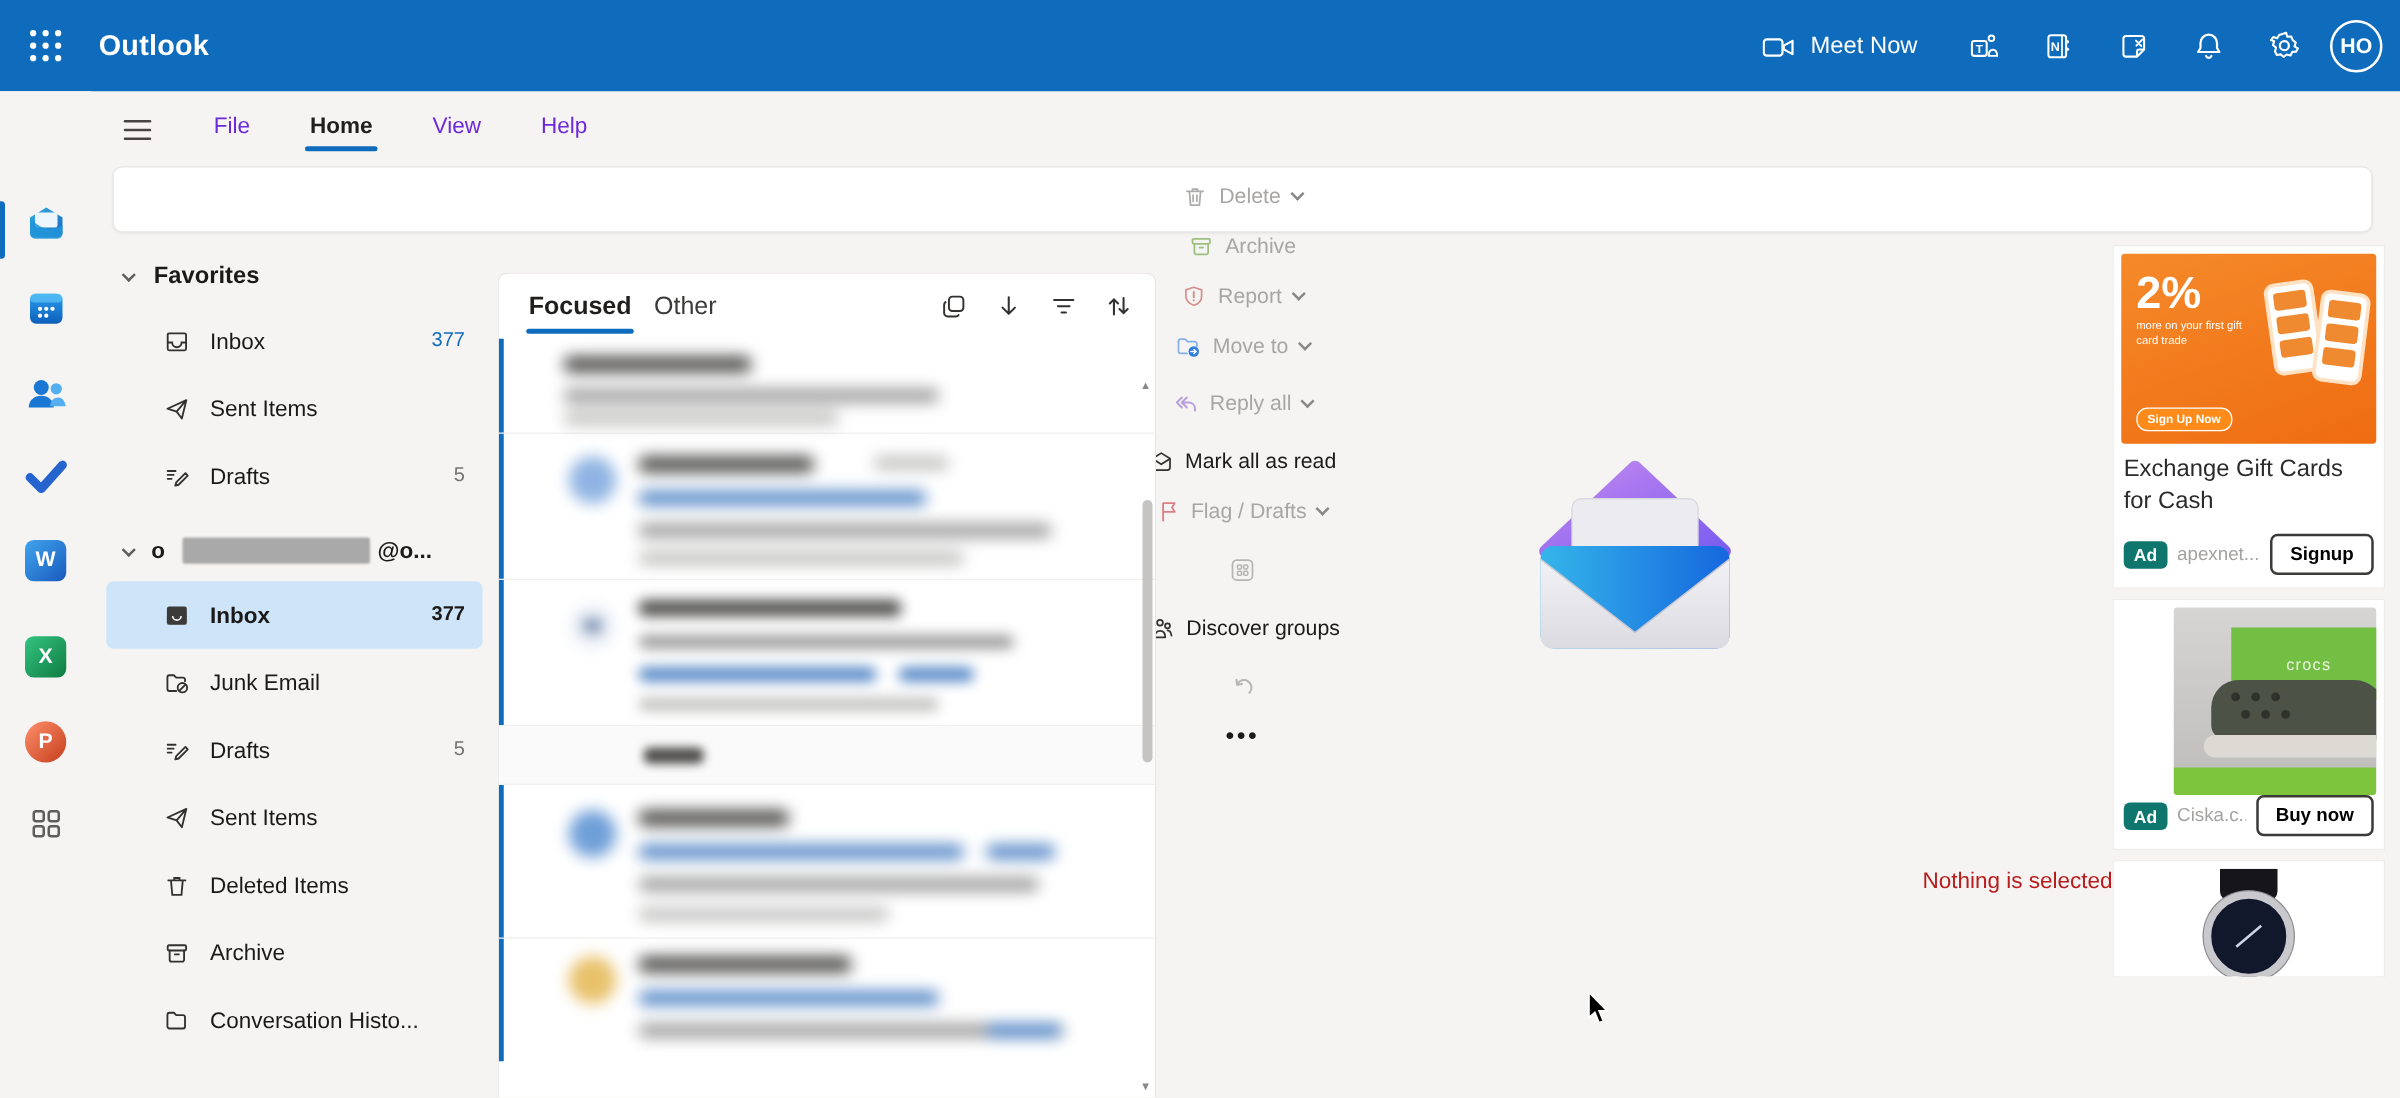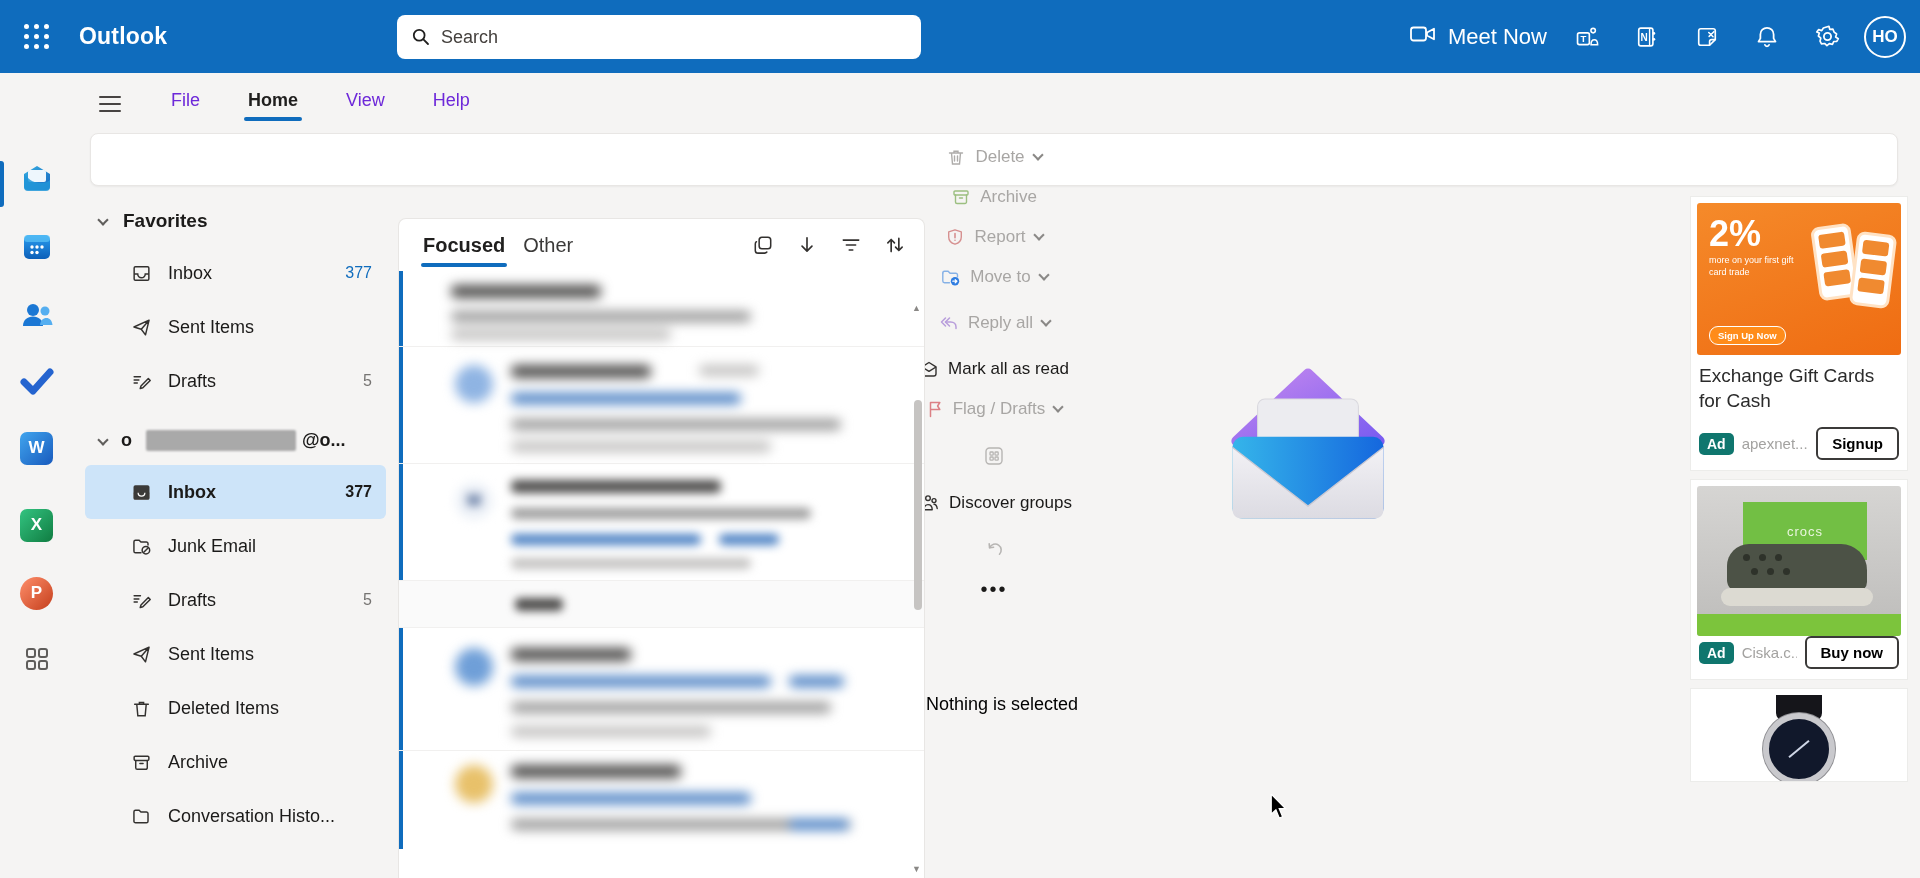--- a/index.html
+++ b/index.html
@@ -10,21 +10,21 @@
   .topbar { position:absolute; left:0; top:0; width:1920px; height:73px; background:#0f6cbd;
     display:flex; align-items:center; }
   .waffle { width:73px; height:73px; display:flex; align-items:center; justify-content:center; cursor:pointer; }
   .waffle-grid { display:grid; grid-template-columns:repeat(3,5px); grid-gap:5px; }
   .waffle-grid span { width:5px; height:5px; border-radius:50%; background:#fff; }
   .brand { color:#fff; font-size:23px; font-weight:bold; margin-left:6px; letter-spacing:.2px; }
   .searchbox { position:absolute; left:397px; top:15px; width:524px; height:44px; background:#fff;
     border-radius:8px; display:flex; align-items:center; padding:0 14px; gap:10px; }
   .searchbox .ph { color:#44403d; font-size:18px; }
   .top-right { position:absolute; right:0; top:0; height:73px; display:flex; align-items:center; gap:14px; padding-right:14px; }
-  .meetnow { display:flex; align-items:flex-start; gap:12px; color:#fff; font-size:22px; margin-right:3px; cursor:pointer; }
+  .meetnow { display:flex; align-items:flex-end; gap:12px; color:#fff; font-size:19px; margin-right:16px; cursor:pointer; }
   .tico { width:46px; height:46px; display:flex; align-items:center; justify-content:center; border-radius:4px; cursor:pointer; }
   .avatar { width:42px; height:42px; border:2px solid #fff; border-radius:50%; color:#fff;
     display:flex; align-items:center; justify-content:center; font-size:17px; font-weight:bold; }
 
   
   .rail { position:absolute; left:0; top:73px; width:73px; height:805px; background:#f5f4f3; }
   .rail-item { position:absolute; left:0; width:73px; height:56px; display:flex; align-items:center; justify-content:center; cursor:pointer; }
   .rail-sel { position:absolute; left:0; top:88px; width:4px; height:46px; background:#0f6cbd; border-radius:0 3px 3px 0; }
   .doc-ico { width:33px; height:33px; border-radius:7px; color:#fff; font-weight:bold; font-size:17px;
     display:flex; align-items:center; justify-content:center; }
@@ -89,40 +89,40 @@
   .bar.bl { background:#4d82c4; }
   .bar.lt { background:#c3c2c1; }
   .scrolltrack { position:absolute; right:2px; top:86px; bottom:4px; width:10px; }
   .scrollthumb { position:absolute; right:0; top:95px; width:8px; height:210px; background:#c6c4c2; border-radius:4px; }
   .scrollarrow { position:absolute; right:1px; font-size:9px; color:#8a8886; }
 
   
   .readpane { position:absolute; left:926px; top:196px; width:764px; height:682px; }
   .illus { position:absolute; left:50%; top:160px; transform:translateX(-50%); }
   .read-title { position:absolute; top:455px; width:100%; text-align:center; font-size:21px; color:#2b2a29; }
-  .read-sub { position:absolute; top:498px; width:100%; text-align:left; font-size:18px; color:#000000; }
+  .read-sub { position:absolute; top:498px; width:100%; text-align:right; font-size:18px; color:#b91c1c; }
   .cursor { position:absolute; left:342px; top:598px; }
 
   
   .ads { position:absolute; left:1690px; top:196px; width:218px; }
   .ad-card { background:#fff; border:1px solid #ececea; margin-bottom:8px; padding:6px 6px 10px; }
   .ad-title { font-size:19px; color:#2b2b2b; line-height:1.32; margin:8px 2px 14px; }
   .ad-row { display:flex; align-items:center; gap:8px; padding:0 2px; }
   .ad-badge { background:#0f766e; color:#fff; font-size:14px; font-weight:bold; border-radius:5px; padding:3px 8px; }
   .ad-domain { color:#a3a2a0; font-size:15px; flex:1; overflow:hidden; white-space:nowrap; }
   .ad-cta { border:2px solid #3b3a39; border-radius:6px; background:#fff; font-weight:bold; font-size:15px;
     padding:6px 14px; cursor:pointer; font-family:inherit; }
   .adimg1 { height:152px; background:linear-gradient(160deg,#f58a2a,#ef6c12); border-radius:3px; position:relative; overflow:hidden; }
   .adimg1 .big { position:absolute; left:12px; top:10px; color:#fff; font-size:36px; font-weight:bold; }
   .adimg1 .small { position:absolute; left:12px; top:52px; color:#fff; font-size:9px; width:90px; line-height:1.3; }
   .phone { position:absolute; width:40px; height:74px; background:#fff; border-radius:8px; border:3px solid #ffe2c4; }
   .phone i { display:block; margin:5px 4px 0; height:14px; border-radius:3px; background:#f08a30; }
   .inner-cta { position:absolute; left:12px; bottom:10px; background:#ff8c1a; border:1px solid #fff;
     color:#fff; font-size:9.5px; font-weight:bold; padding:3px 8px; border-radius:9px; }
-  .adimg2 { height:150px; background:linear-gradient(#d6d5d3,#bdbcba); border-radius:3px; position:relative; overflow:hidden; }
+  .adimg2 { height:150px; background:linear-gradient(#d6d5d3,#bdbcba); border-radius:3px; position:relative; overflow:hidden;margin-left:42px; }
   .crocbox { position:absolute; left:46px; top:16px; width:124px; height:58px; background:#72bf44;
     color:#eaf6df; font-size:13px; letter-spacing:1px; display:flex; align-items:center; justify-content:center; }
   .shoe { position:absolute; left:30px; top:58px; width:140px; height:48px; background:#4c5246; border-radius:22px 26px 10px 12px; }
   .shoe span { position:absolute; width:7px; height:7px; border-radius:50%; background:#2e322a; top:10px; }
   .sole { position:absolute; left:24px; top:102px; width:152px; height:18px; background:#dcdad2; border-radius:9px; }
   .grass { position:absolute; left:0; bottom:0; width:100%; height:22px; background:#7cc43c; }
   .adimg3 { height:86px; background:#fff; position:relative; overflow:hidden; }
   .strap { position:absolute; left:50%; top:0; transform:translateX(-50%); width:46px; height:26px; background:#15151a; border-radius:0 0 8px 8px; }
   .watchface { position:absolute; left:50%; top:18px; transform:translateX(-50%); width:72px; height:72px;
     border-radius:50%; background:#11182b; border:6px solid #c9c9cd; box-shadow:0 0 0 1px #8e8e92; }
@@ -140,27 +140,20 @@
         <span></span>
         <span></span>
         <span></span>
         <span></span>
         <span></span>
         <span></span>
         <span></span>
       </div>
   </div>
   <div class="brand">Outlook</div>
-  <div class="searchbox">
-    <svg width="20" height="20" viewBox="0 0 20 20">
-      <circle cx="8.2" cy="8.2" r="5.4" fill="none" stroke="#201f1e" stroke-width="1.8"></circle>
-      <line x1="12.4" y1="12.4" x2="17" y2="17" stroke="#201f1e" stroke-width="1.8" stroke-linecap="round"></line>
-    </svg>
-    <span class="ph">Search</span>
-  </div>
   <div class="top-right">
     <div class="meetnow">
       <svg width="26" height="20" viewBox="0 0 26 20">
         <rect x="1" y="3.5" width="15" height="13" rx="2.5" fill="none" stroke="#fff" stroke-width="1.8"></rect>
         <path d="M17 8.5l7-3.8v10.6l-7-3.8z" fill="none" stroke="#fff" stroke-width="1.8" stroke-linejoin="round"></path>
       </svg>
       <span>Meet Now</span>
     </div>
     <div class="tico">
       <svg width="26" height="26" viewBox="0 0 22 22">

